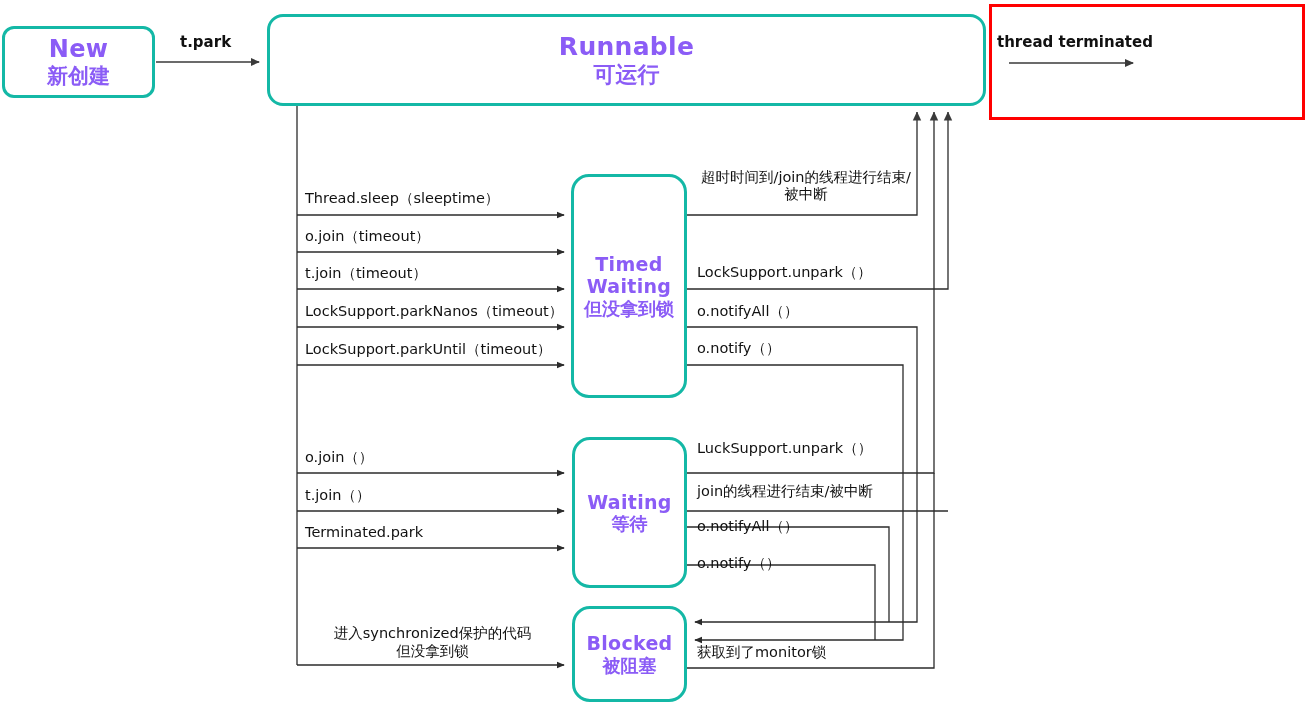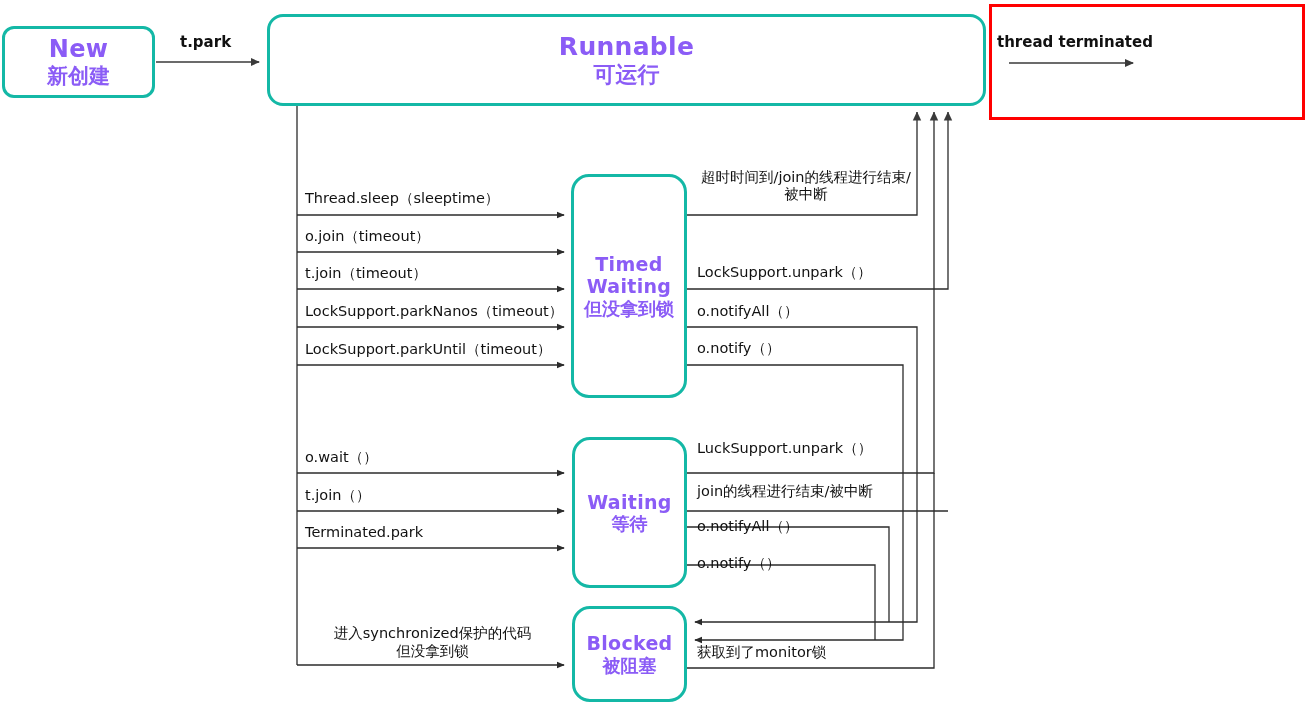--- a/index.html
+++ b/index.html
@@ -157,21 +157,21 @@
   <div class="wire-label lbl-bold" style="left:180px;top:33px;">t.park</div>
 
   <div class="wire-label lbl-bold" style="left:997px;top:33px;">thread terminated</div>
 
   <div class="wire-label lbl-left" style="left:305px;top:190px;">Thread.sleep（sleeptime）</div>
   <div class="wire-label lbl-left" style="left:305px;top:228px;">o.join（timeout）</div>
   <div class="wire-label lbl-left" style="left:305px;top:265px;">t.join（timeout）</div>
   <div class="wire-label lbl-left" style="left:305px;top:303px;">LockSupport.parkNanos（timeout）</div>
   <div class="wire-label lbl-left" style="left:305px;top:341px;">LockSupport.parkUntil（timeout）</div>
 
-  <div class="wire-label lbl-left" style="left:305px;top:449px;">o.wait（）</div>
+  <div class="wire-label lbl-left" style="left:305px;top:449px;">o.join（）</div>
   <div class="wire-label lbl-left" style="left:305px;top:487px;">t.join（）</div>
   <div class="wire-label lbl-left" style="left:305px;top:524px;">Terminated.park</div>
 
   <div class="wire-label lbl-center" style="left:305px;top:625px;width:255px;">进入synchronized保护的代码</div>
   <div class="wire-label lbl-center" style="left:305px;top:643px;width:255px;">但没拿到锁</div>
 
   <div class="wire-label lbl-center" style="left:697px;top:169px;width:218px;text-align:center;">超时时间到/join的线程进行结束/</div>
   <div class="wire-label lbl-center" style="left:697px;top:187px;width:218px;font-family:Liberation Mono, monospace;">被中断</div>
 
   <div class="wire-label lbl-left" style="left:697px;top:264px;">LockSupport.unpark（）</div>

